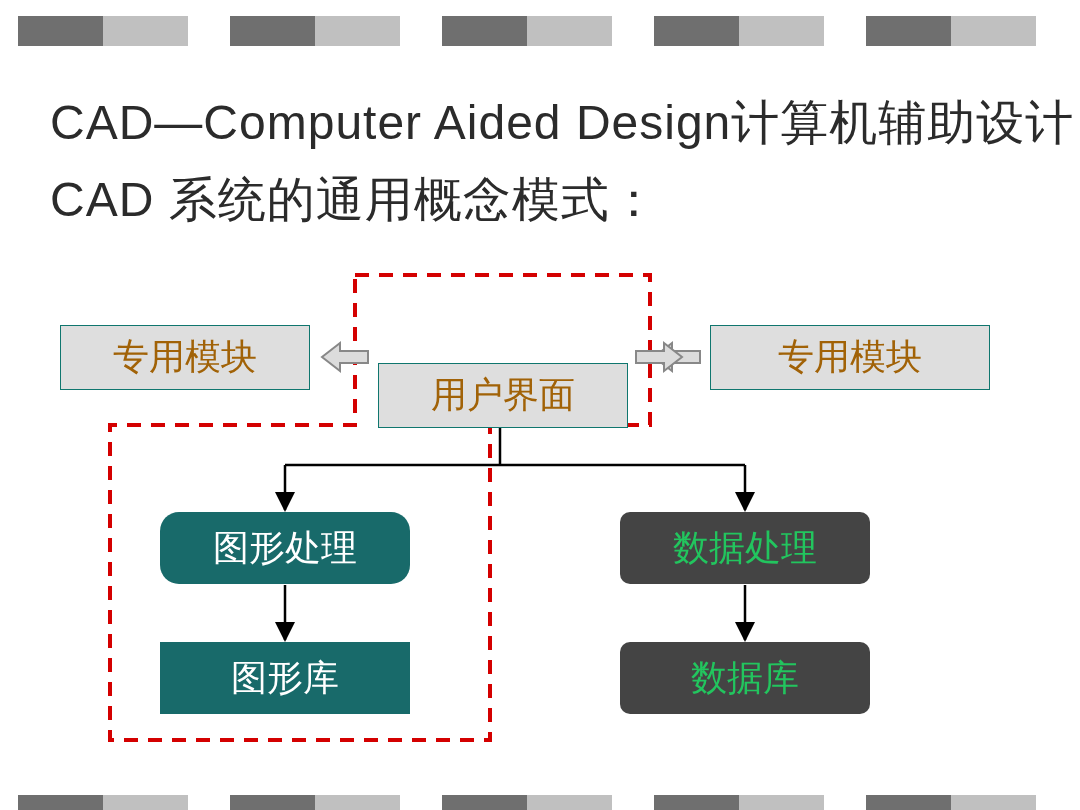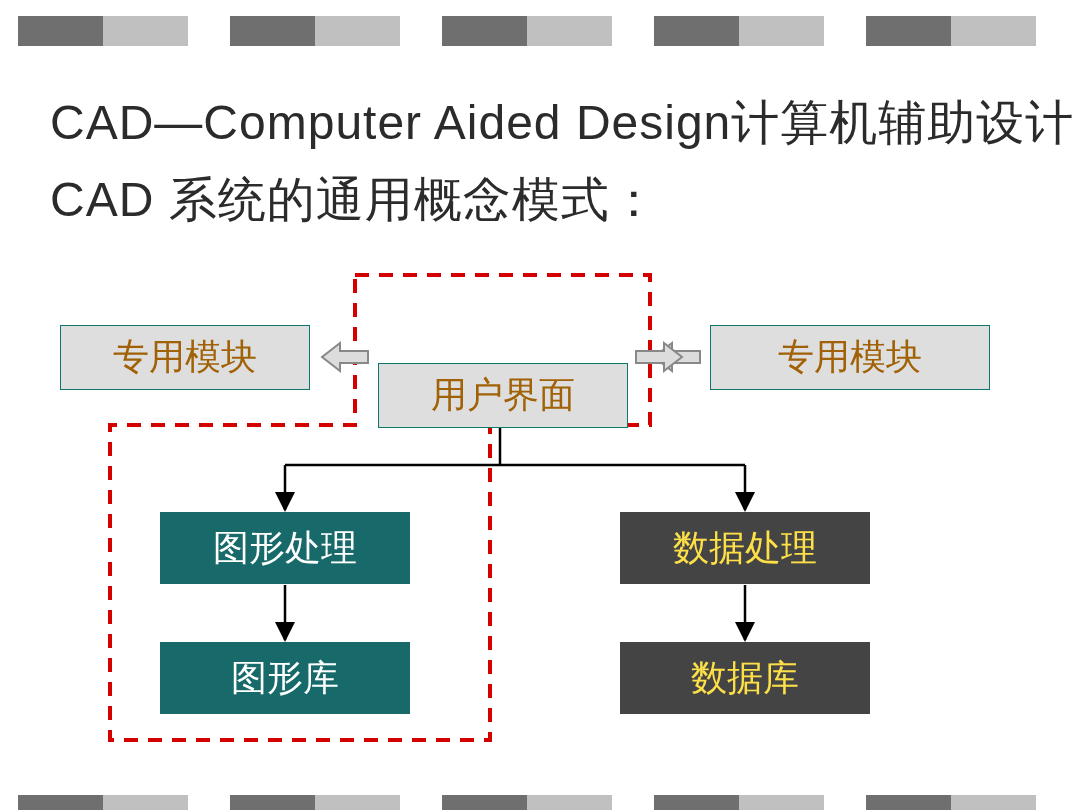--- a/index.html
+++ b/index.html
@@ -40,21 +40,22 @@
       background: #dedede;
       border: 1px solid #0f766e;
       color: #a16207;
     }
     .box-teal {
       background: #186a6a;
       color: #ffffff;
     }
     .box-dark {
       background: #444444;
-      color: #fde047;
+      color: #22c55e;
+      border-radius: 10px;
     }
     .svg-layer {
       position: absolute;
       left: 0; top: 0;
       width: 1080px;
       height: 810px;
       pointer-events: none;
     }
   </style>
 </head>
@@ -153,21 +154,21 @@
 <div class="box box-light" style="left:60px; top:325px; width:250px; height:65px;">
   <span>专用模块</span>
 </div>
 <div class="box box-light" style="left:378px; top:325px; width:250px; height:65px;margin-top:38px;">
   <span>用户界面</span>
 </div>
 <div class="box box-light" style="left:710px; top:325px; width:280px; height:65px;">
   <span>专用模块</span>
 </div>
 
-<div class="box box-teal" style="left:160px; top:512px; width:250px; height:72px;">
+<div class="box box-teal" style="left:160px; top:512px; width:250px; height:72px;border-radius:19px;">
   <span>图形处理</span>
 </div>
 <div class="box box-dark" style="left:620px; top:512px; width:250px; height:72px;">
   <span>数据处理</span>
 </div>
 
 <div class="box box-teal" style="left:160px; top:642px; width:250px; height:72px;">
   <span>图形库</span>
 </div>
 <div class="box box-dark" style="left:620px; top:642px; width:250px; height:72px;justify-content:center;">

